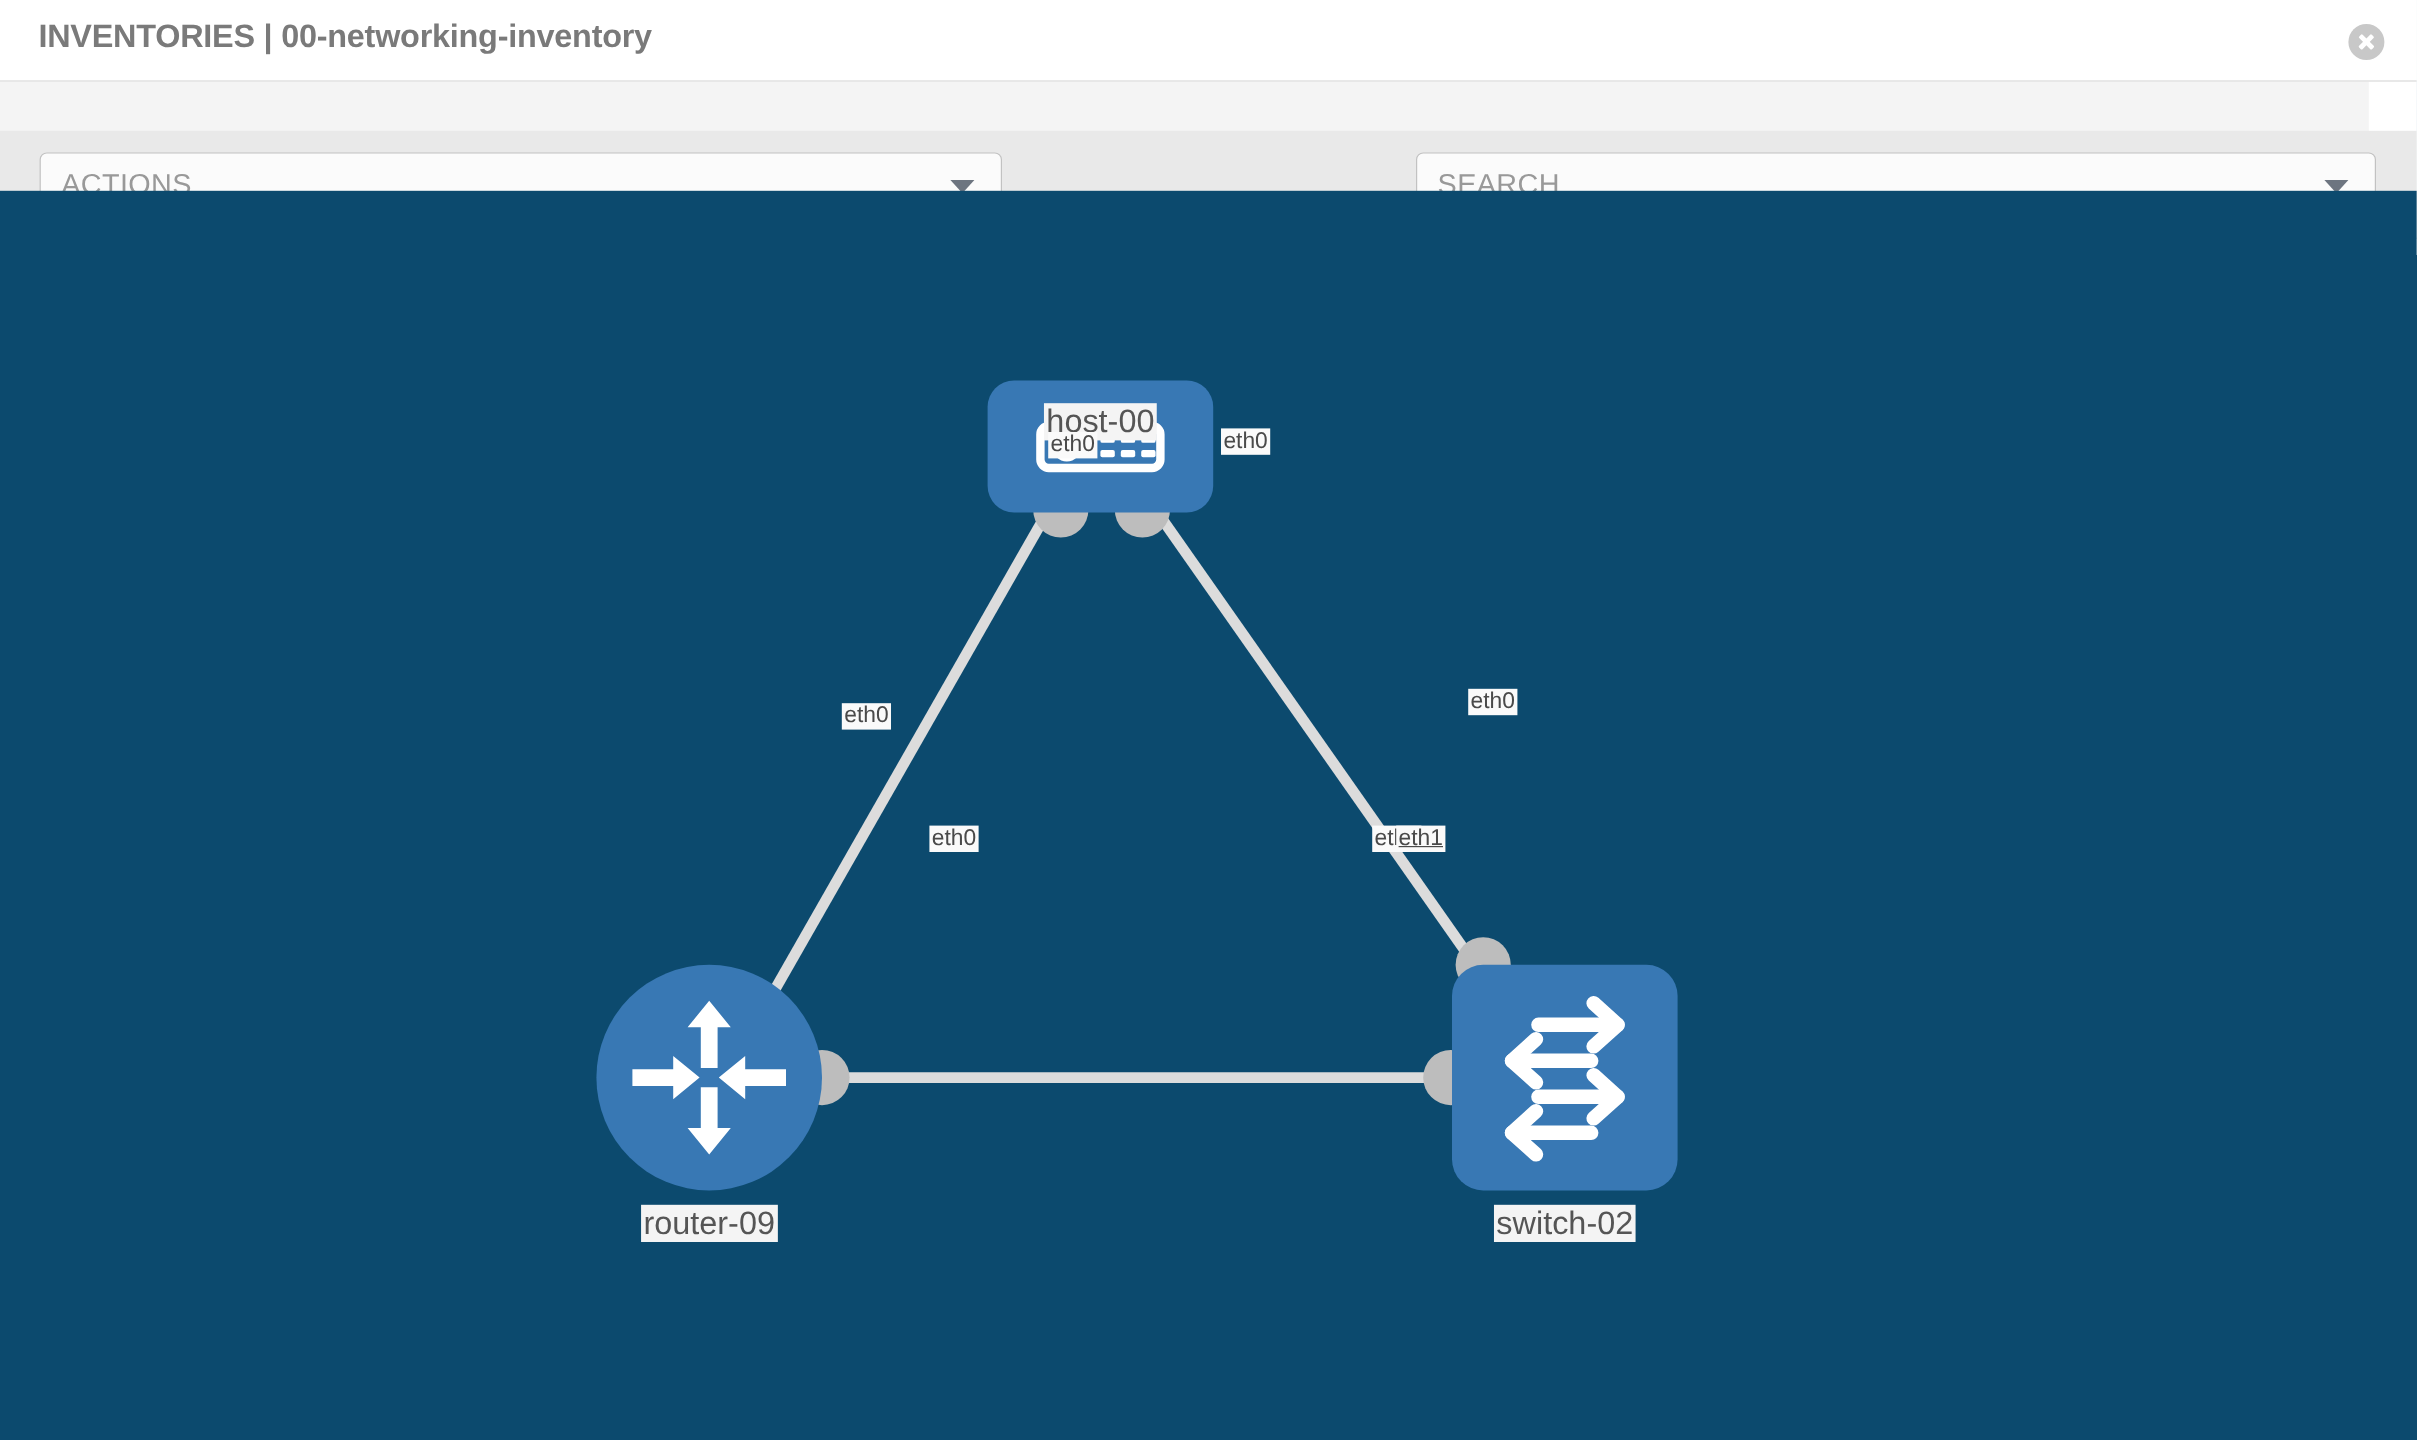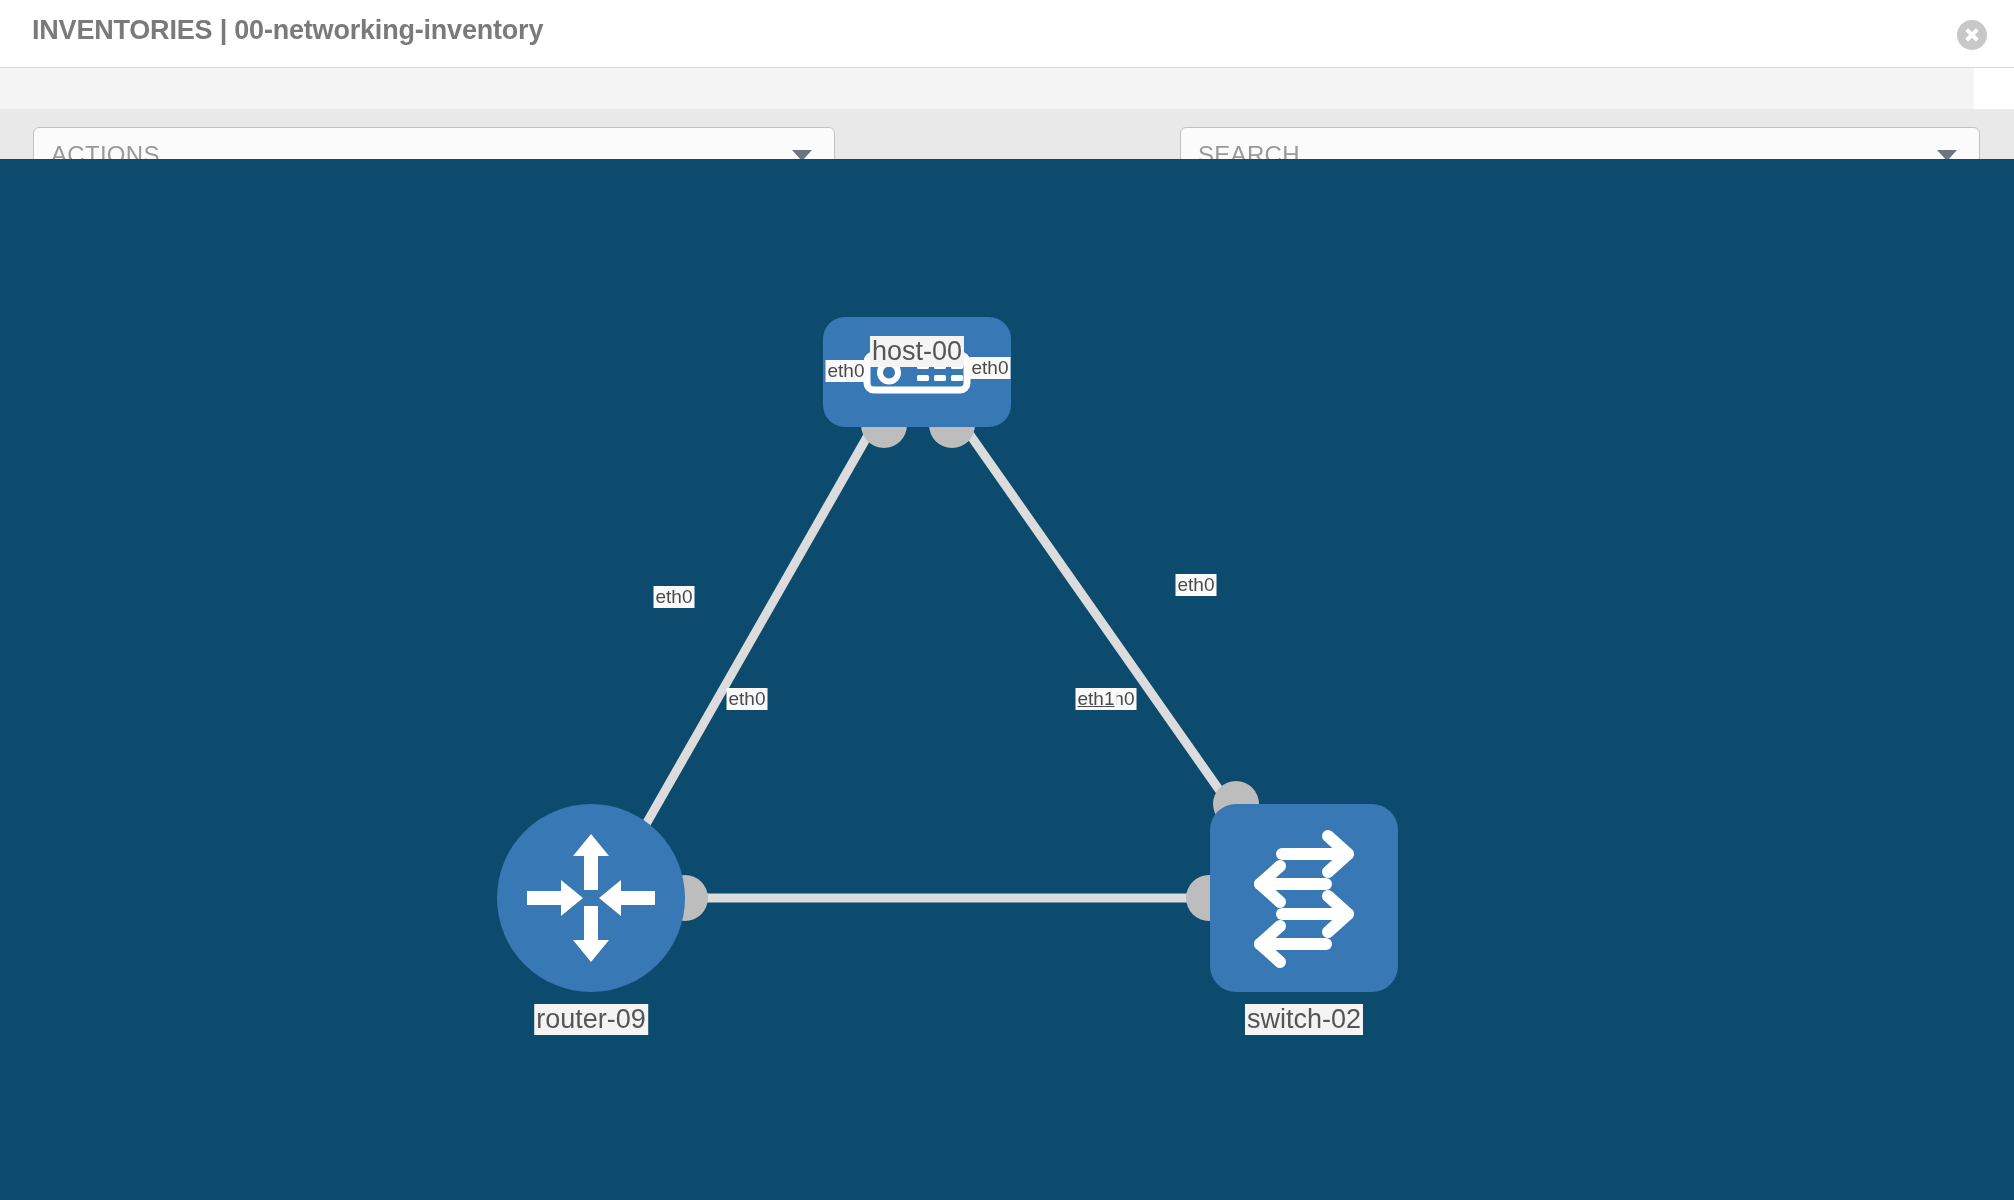--- a/index.html
+++ b/index.html
@@ -110,20 +110,21 @@
     padding: 0 2px;
     transform: translateX(-50%);
   }
   .port-label {
     position: absolute;
     font-size: 19px; color: #4a4a4a;
     background: #fafafa;
     white-space: nowrap;
     padding: 0 2px;
     transform: translateX(-50%);
+    margin-left: 48px;
   }
 
   
   .node { position: absolute; cursor: pointer; }
 
   #node-host {
     left: 823px; top: 158px;
     width: 188px; height: 110px;
     background: #3878b4;
     border-radius: 22px;
@@ -250,16 +251,16 @@
     <div class="node-label" style="left:917px; top:177px;">host-00</div>
     <div class="node-label" style="left:591px; top:845px;">router-09</div>
     <div class="node-label" style="left:1304px; top:845px;">switch-02</div>
 
     <div class="port-label" style="left:846px; top:201px;">eth0</div>
     <div class="port-label" style="left:990px; top:198px;">eth0</div>
     <div class="port-label" style="left:674px; top:427px;">eth0</div>
     <div class="port-label" style="left:1196px; top:415px;">eth0</div>
     <div class="port-label" style="left:747px; top:529px;">eth0</div>
     <div class="port-label" style="left:1116px; top:529px;">eth0</div>
-    <div class="port-label" style="left:1096px; top:529px;text-decoration:underline;">eth1</div>
+    <div class="port-label" style="left:1136px; top:529px;text-decoration:underline;">eth1</div>
 
   </div>
 </div>
 
 </body></html>

